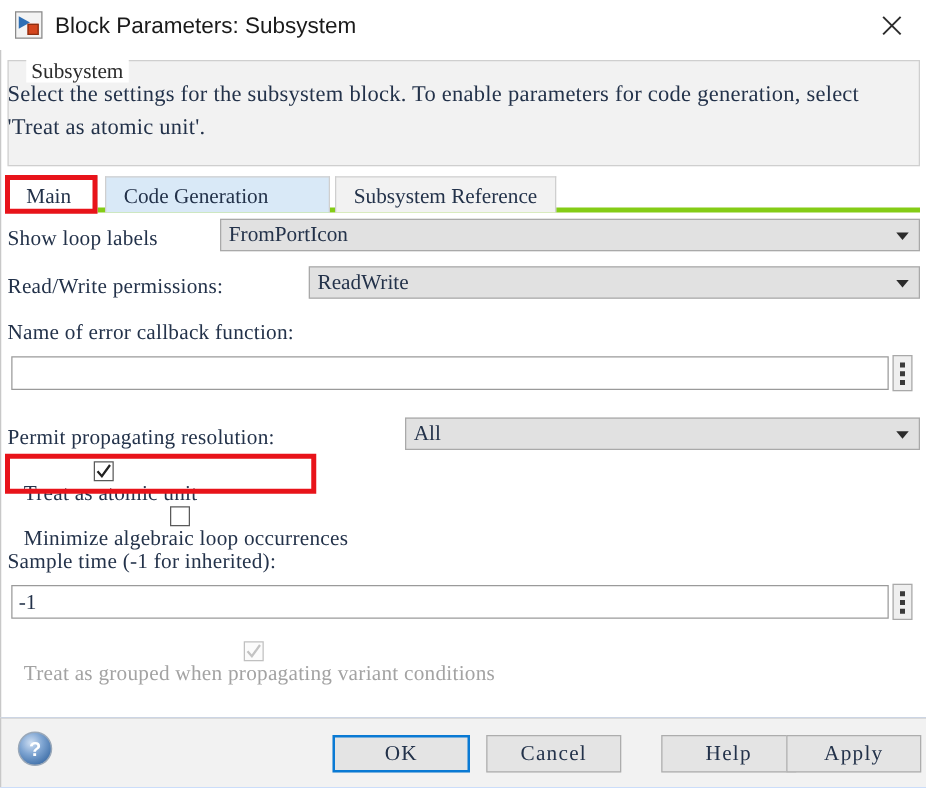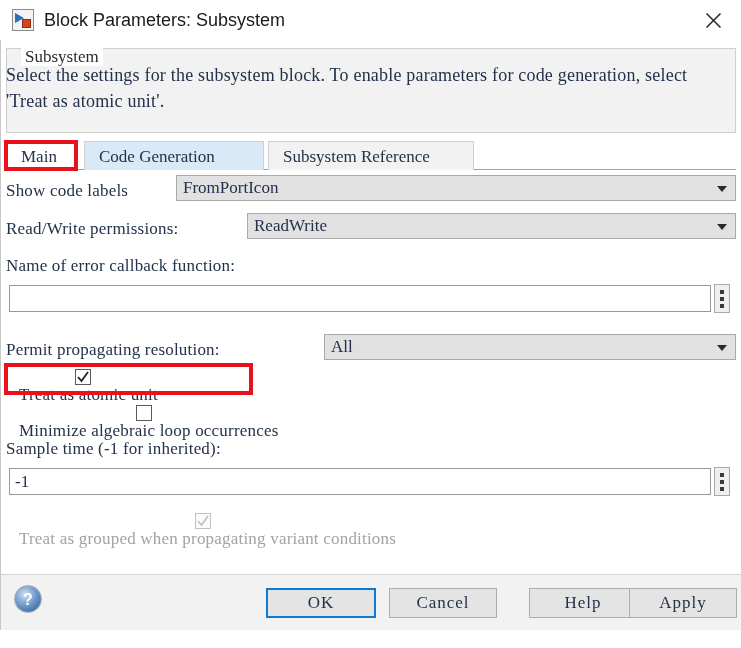--- a/index.html
+++ b/index.html
@@ -119,21 +119,21 @@
     line-height: 26px;
     letter-spacing: 0.2px;
   }
 
   
   .tabstrip {
     position: absolute;
     left: 5px; top: 101px;
     width: 730px;
     height: 29px;
-    border-bottom: 1px solid #84cc16;
+    border-bottom: 4px solid #84cc16;
     box-sizing: border-box;
   }
   .tab {
     position: absolute;
     top: 0;
     height: 29px;
     line-height: 29px;
     padding: 0 14px;
     font-size: 17px;
     color: #23324a;
@@ -326,25 +326,25 @@
   <div class="content">
 
     <div class="groupbox">
       <div class="group-legend">Subsystem</div>
     </div>
     <div class="group-desc">Select the settings for the subsystem block. To enable parameters for code generation, select 'Treat as atomic unit'.</div>
 
     <div class="tabstrip">
       <div class="tab active" style="left:0px; width:72px;">Main</div>
       <div class="tab hover" style="left:78px; width:180px;">Code Generation</div>
-      <div class="tab idle" style="left:262px; width:206px;">Subsystem Reference</div>
+      <div class="tab idle" style="left:262px; width:177px;">Subsystem Reference</div>
     </div>
 
     <div class="row" style="top:138px;">
-      <span class="lbl">Show code labels</span>
+      <span class="lbl">Show loop labels</span>
     </div>
     <div class="combo" style="left:175px; top:135px; width:560px;">
       <span class="val">FromPortIcon</span>
       <span class="arrow"></span>
     </div>
 
     <div class="row" style="top:176px;">
       <span class="lbl">Read/Write permissions:</span>
     </div>
     <div class="combo" style="left:246px; top:173px; width:489px;">

